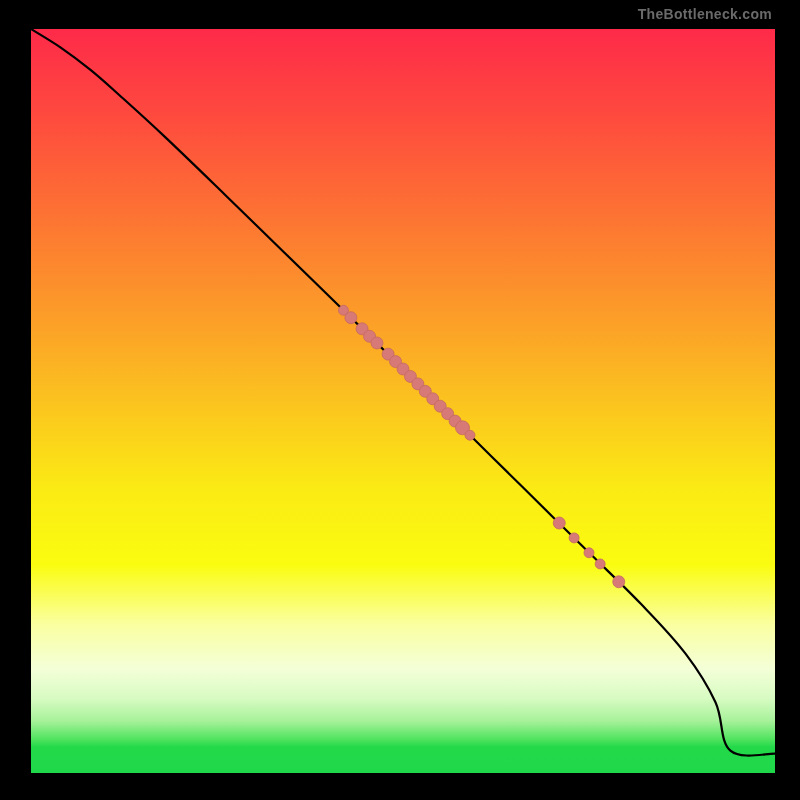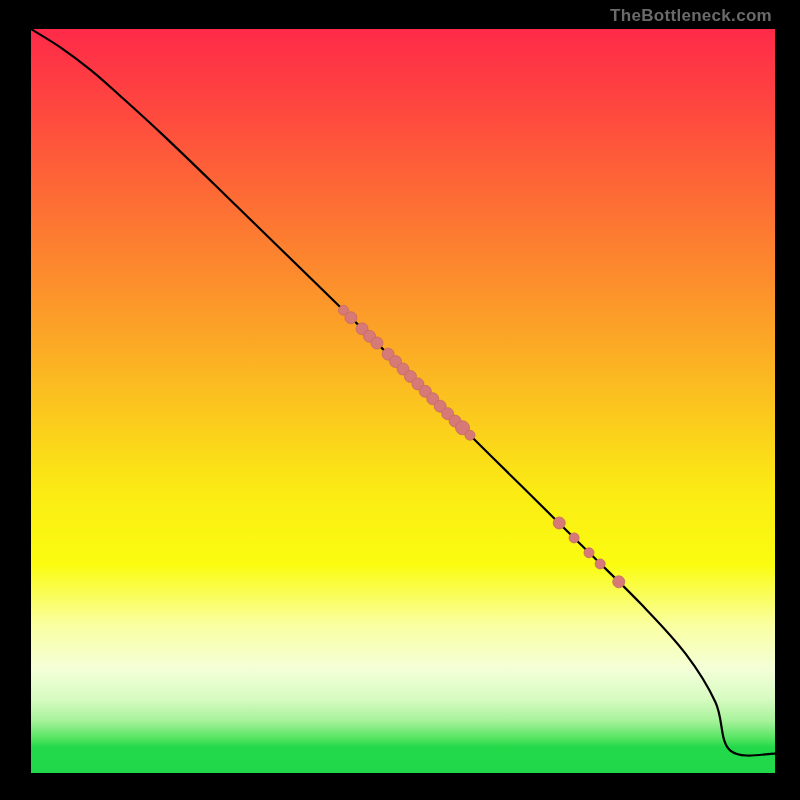--- a/index.html
+++ b/index.html
@@ -75,14 +75,14 @@
           <circle cx="431.52" cy="398.78400000000005" r="7" fill="#d77a77" stroke="#c46863" stroke-width="0.8"></circle>
           <circle cx="438.96" cy="406.22400000000005" r="5" fill="#d77a77" stroke="#c46863" stroke-width="0.8"></circle>
           <circle cx="528.24" cy="494.01599999999996" r="6" fill="#d77a77" stroke="#c46863" stroke-width="0.8"></circle>
           <circle cx="543.12" cy="508.89599999999996" r="5" fill="#d77a77" stroke="#c46863" stroke-width="0.8"></circle>
           <circle cx="558" cy="523.776" r="5" fill="#d77a77" stroke="#c46863" stroke-width="0.8"></circle>
           <circle cx="569.16" cy="534.9359999999999" r="5" fill="#d77a77" stroke="#c46863" stroke-width="0.8"></circle>
           <circle cx="587.76" cy="552.792" r="6" fill="#d77a77" stroke="#c46863" stroke-width="0.8"></circle>
         </g>
       </svg>
     </div>
-  <div class="watermark" id="wm" style="right: 28px; top: 6px; font-size: 17px;">TheBottleneck.com</div>
+  <div class="watermark" id="wm" style="right: 28px; top: 6px; font-size: 14px;">TheBottleneck.com</div>
 </div>
 
 </body></html>

